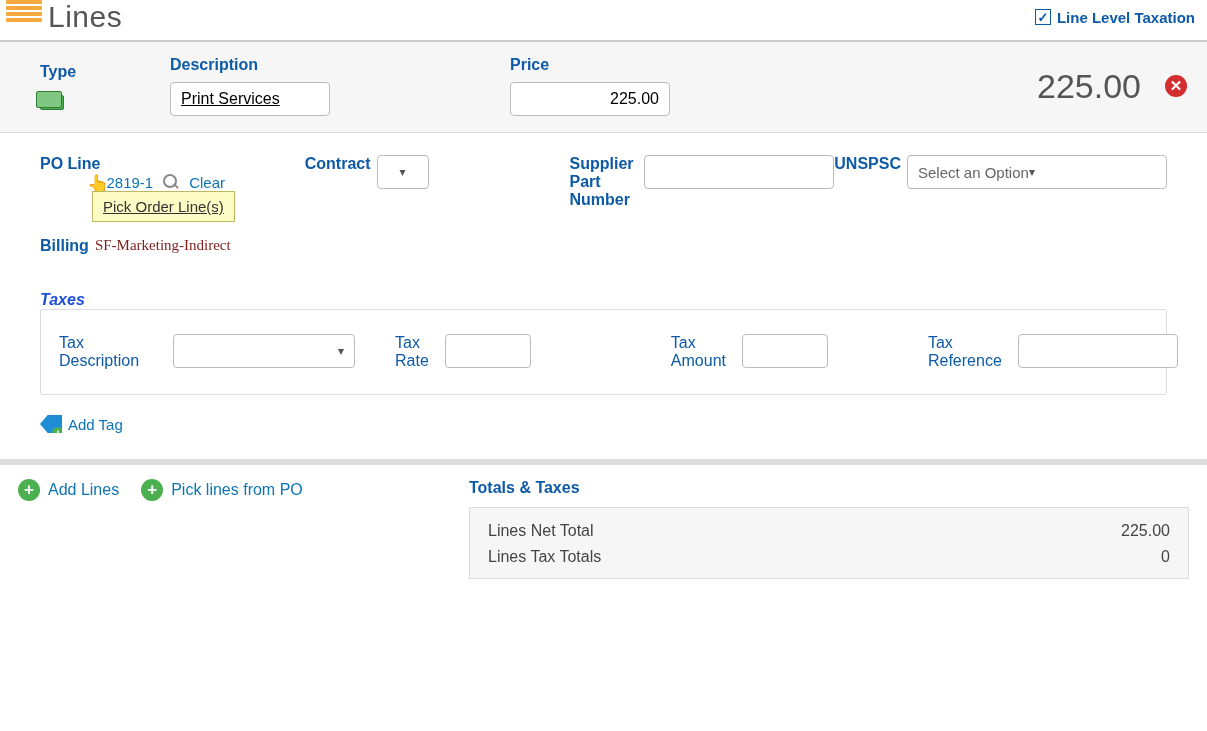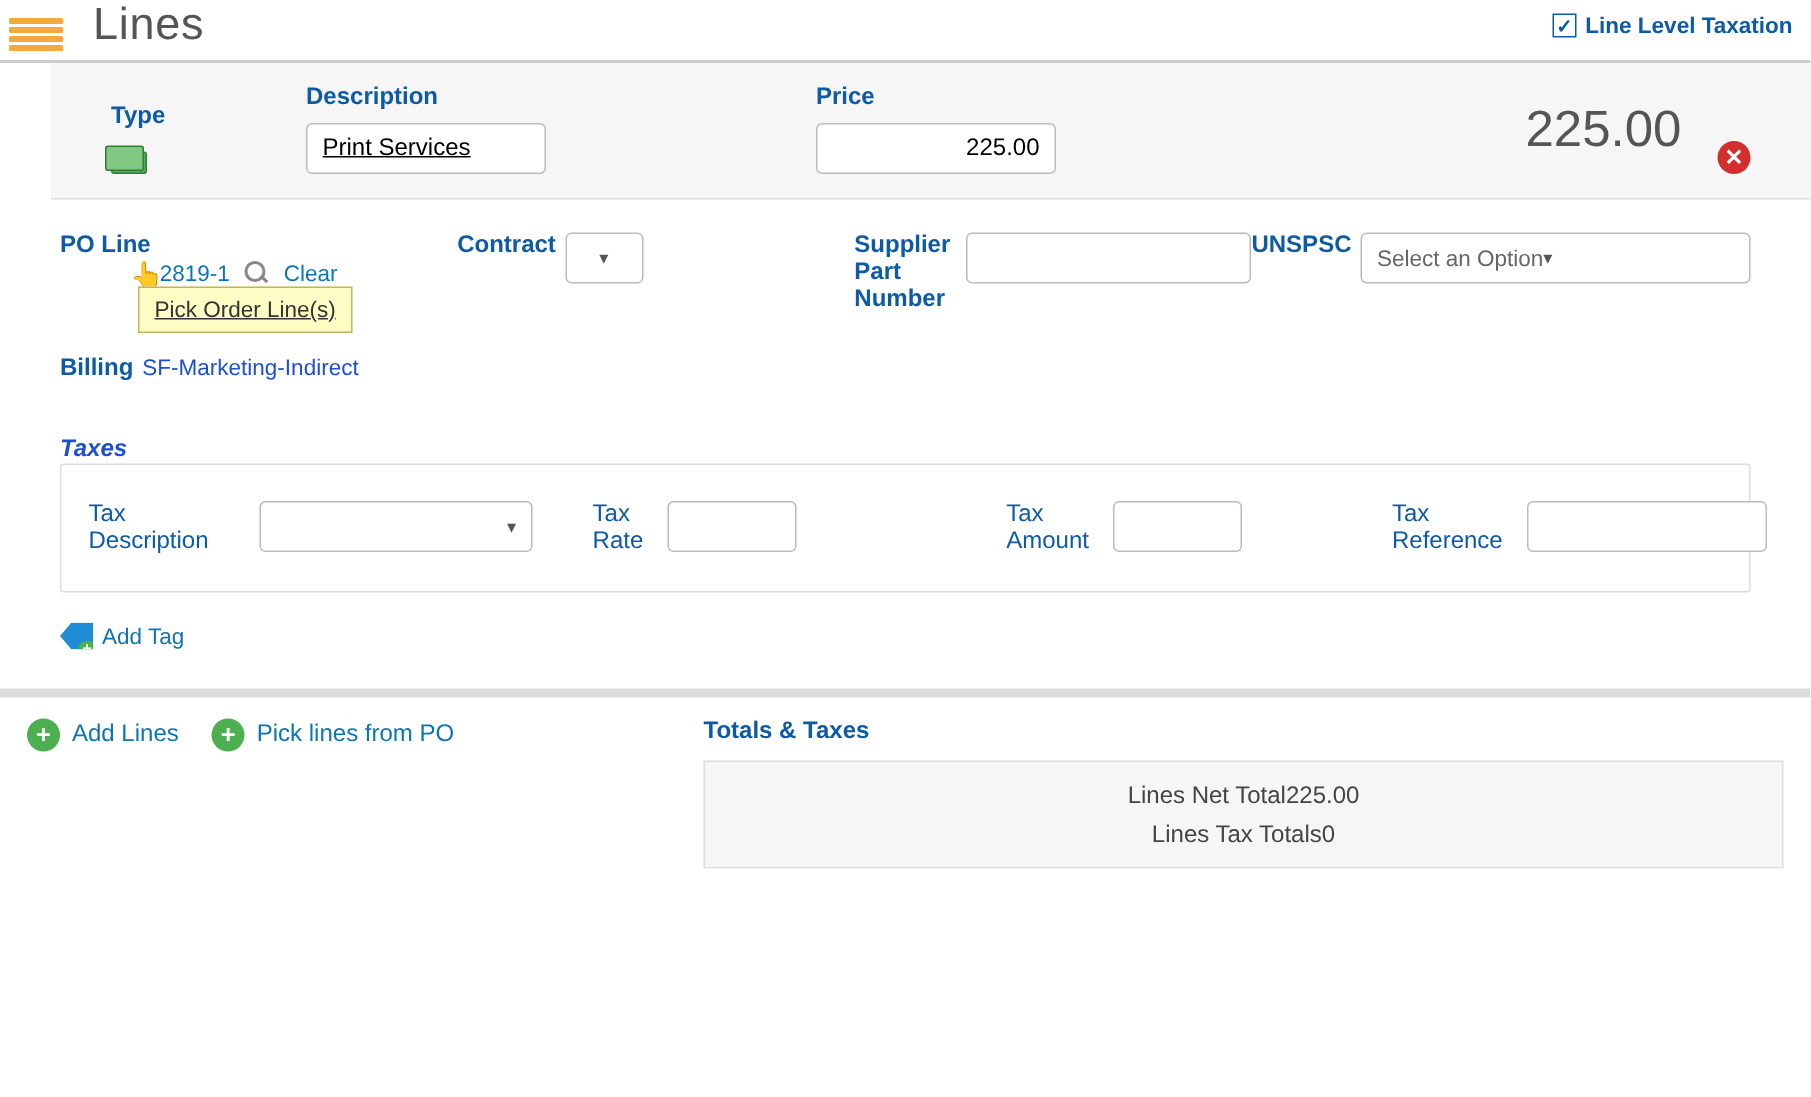--- a/index.html
+++ b/index.html
@@ -12,22 +12,22 @@
     }
     .section-header {
       display: flex;
       align-items: center;
       justify-content: space-between;
       padding: 0 12px 6px 6px;
       border-bottom: 2px solid #ccc;
     }
     .section-header-left {
       display: flex;
-      align-items: flex-end;
-      gap: 20px;
+      align-items: flex-start;
+      gap: 6px;
     }
     .lines-icon {
       width: 36px;
       height: 22px;
       display: flex;
       flex-direction: column;
       gap: 2px;
     }
     .lines-icon span {
       height: 4px;
@@ -57,24 +57,23 @@
       align-items: center;
       justify-content: center;
       font-size: 13px;
       line-height: 1;
       font-weight: bold;
     }
 
     .line-summary {
       background: #f6f6f6;
       border-bottom: 1px solid #ddd;
-      padding: 14px 40px 16px 40px;
-      display: flex;
-      align-items: flex-end;
-      margin-left: 34px;
+      padding: 14px 20px 16px 40px;
+      display: flex;
+      align-items: center;
     }
     .field {
       display: flex;
       flex-direction: column;
       gap: 8px;
     }
     .field-label {
       color: #0d5aa7;
       font-weight: bold;
       font-size: 16px;
@@ -201,21 +200,21 @@
       background: #fff;
       cursor: pointer;
       padding: 0 10px;
       justify-content: flex-start;
     }
     .dropdown .placeholder { color: #666; font-size: 15px; }
     .chevron {
       font-size: 12px;
       color: #555;
     }
-    .billing-value { color: #1d4ed8; font-size: 15px; }
+    .billing-value { color: #7f1d1d; font-size: 15px; font-family: Liberation Serif, serif; }
 
     .taxes-label {
       color: #1d4ed8;
       font-weight: bold;
       font-size: 16px;
       margin-bottom: 0;
       font-style: italic;
     }
     .taxes-box {
       border: 1px solid #ddd;
@@ -294,21 +293,21 @@
       font-size: 16px;
       margin-bottom: 10px;
     }
     .totals-box {
       background: #f6f6f6;
       border: 1px solid #ddd;
       padding: 14px 18px 4px 18px;
     }
     .totals-row {
       display: flex;
-      justify-content: center;
+      justify-content: space-between;
       font-size: 16px;
       color: #444;
       margin-bottom: 8px;
     }
   </style>
 </head>
 <body>
 
 <div class="section-header">
   <div class="section-header-left">

